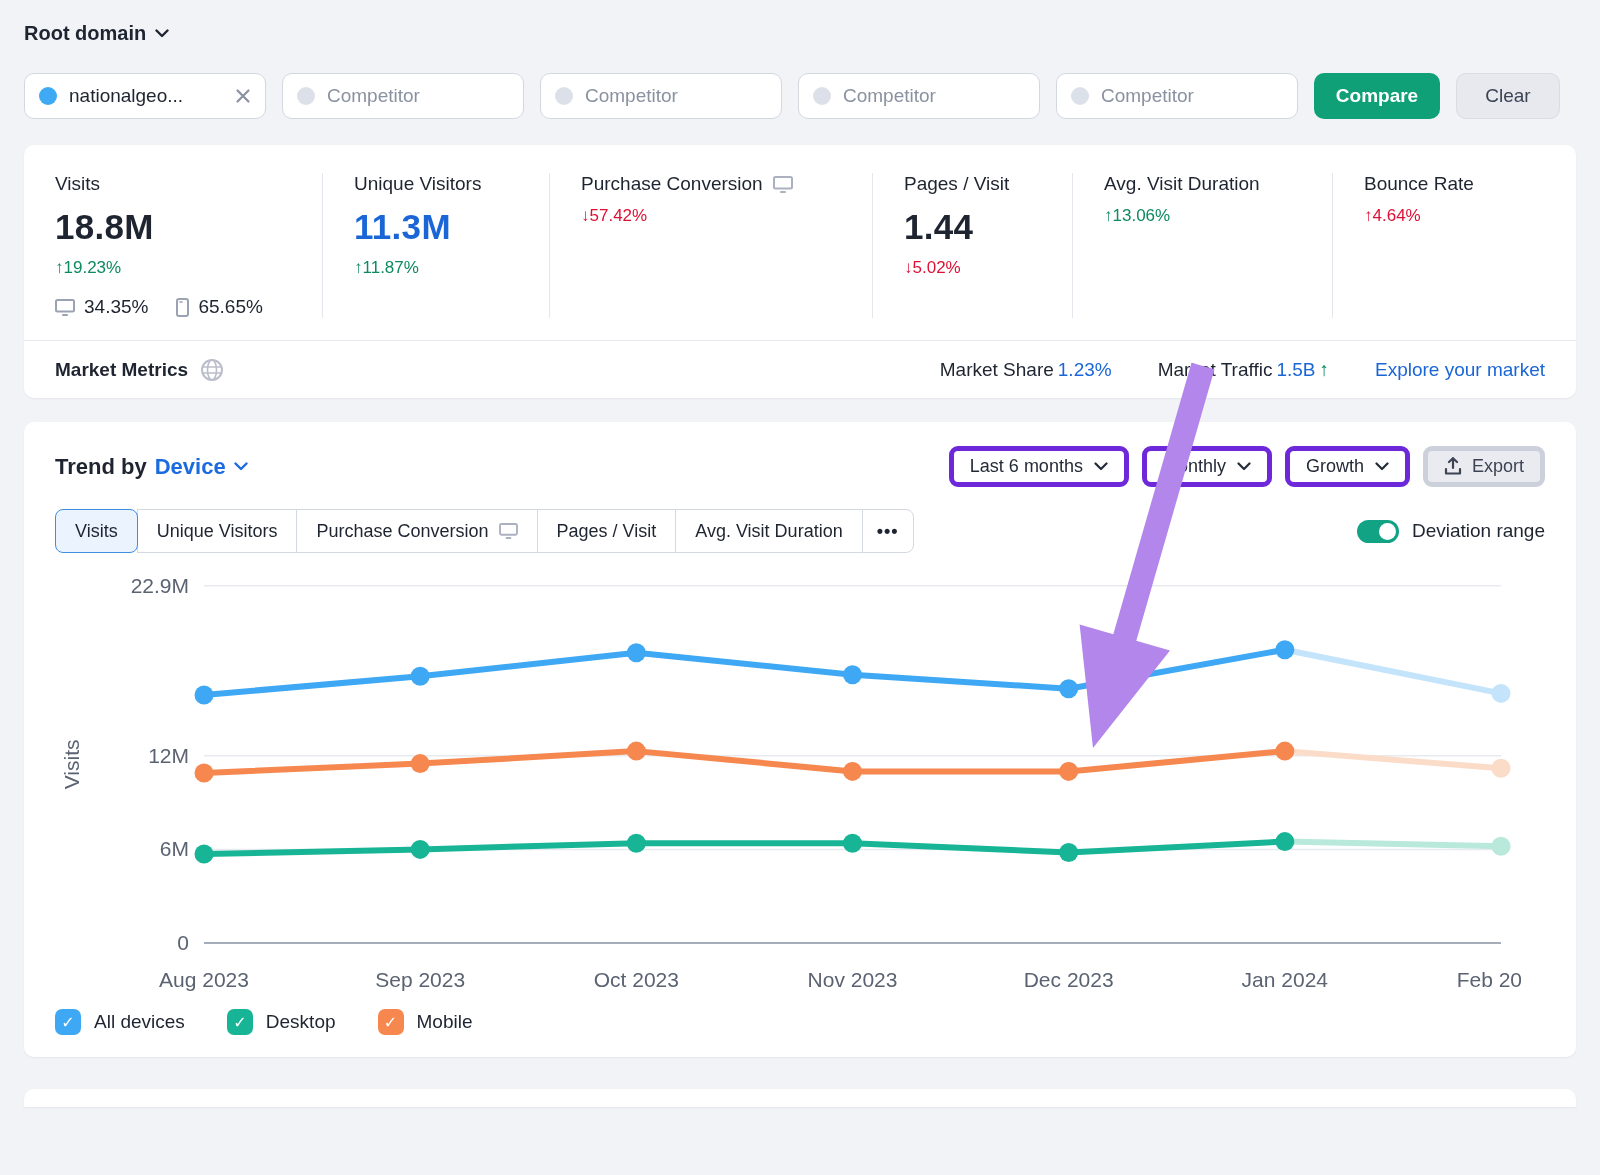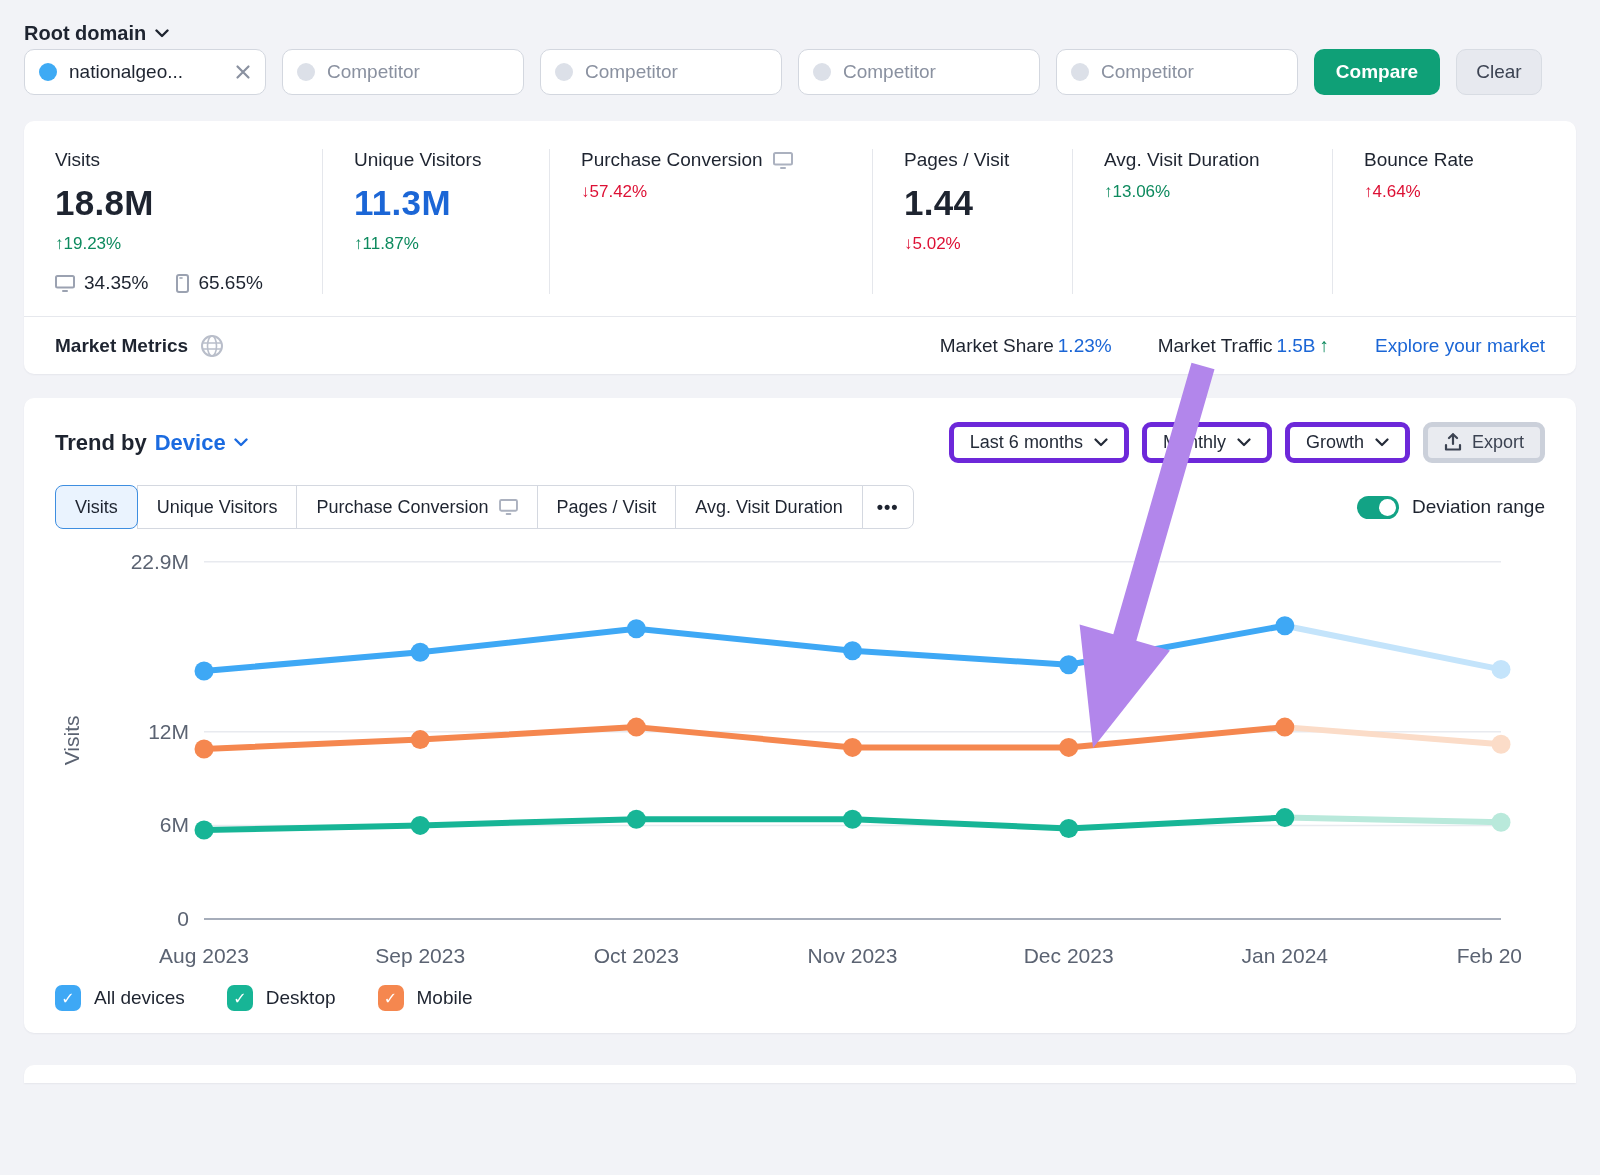--- a/index.html
+++ b/index.html
@@ -12,37 +12,37 @@
     position: relative;
   }
   .page { position: relative; width: 1600px; height: 1175px; padding: 22px 24px 0 24px; }
 
   
   .scope-row { display: flex; align-items: center; }
   .scope-selector { display: inline-flex; align-items: center; gap: 9px; font-size: 20px; font-weight: 600; cursor: pointer; }
   .chev { width: 14px; height: 9px; display: inline-block; }
 
   
-  .compare-row { display: flex; align-items: center; gap: 16px; margin-top: 4px; }
+  .compare-row { display: flex; align-items: center; gap: 16px; margin-top: 28px; }
   .chip, .competitor {
     width: 242px; height: 46px; background: #fff; border: 1px solid #D3D7DF;
     border-radius: 10px; display: flex; align-items: center; padding: 0 14px; gap: 12px;
   }
   .dot { width: 18px; height: 18px; border-radius: 50%; flex: none; }
   .dot.gray { background: #DCE0E8; }
   .chip-label { font-size: 19px; flex: 1; white-space: nowrap; overflow: hidden; }
   .x-icon { color: #8A91A0; flex: none; width: 16px; height: 16px; cursor: pointer; }
   .competitor input {
     border: none; outline: none; background: transparent; font-size: 19px; width: 100%;
     font-family: inherit; color: #1E2430;
   }
   .competitor input::placeholder { color: #8A91A0; }
   .btn { height: 46px; border: none; border-radius: 10px; font-family: inherit; font-size: 19px; cursor: pointer; }
   .btn-compare { width: 126px; background: #0FA077; color: #fff; font-weight: 700; }
-  .btn-clear { width: 86px; background: #E7E9EF; color: #3C4352; border: 1px solid #D8DCE3; }
+  .btn-clear { width: 104px; background: #E7E9EF; color: #3C4352; border: 1px solid #D8DCE3; }
 
   
   .card { background: #fff; border-radius: 10px; box-shadow: 0 1px 2px rgba(30,40,60,.06); }
   .summary-card { margin-top: 26px; }
 
   
   .metrics { display: flex; padding: 28px 0 22px 0; }
   .mcol { padding: 0 12px 0 31px; }
   .mcol + .mcol { border-left: 1px solid #E5E7EC; }
   .mcol.c1 { width: 298px; } .mcol.c2 { width: 227px; } .mcol.c3 { width: 323px; }

